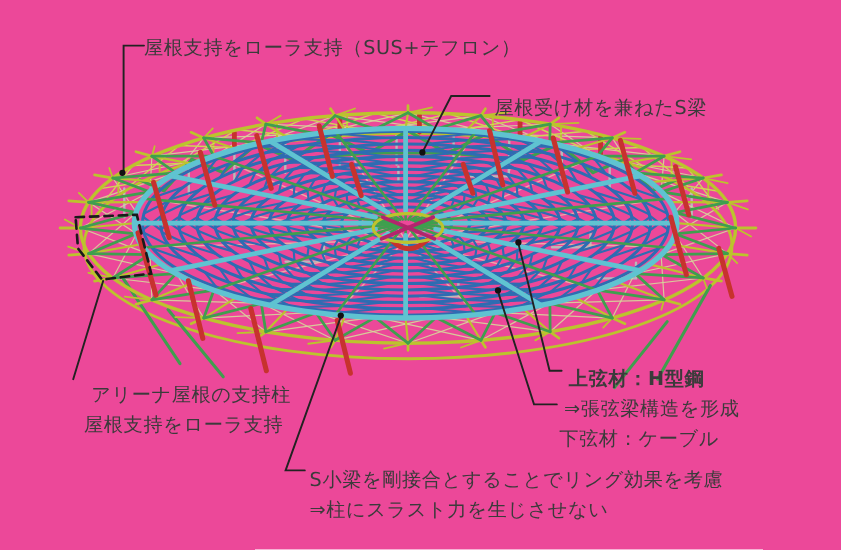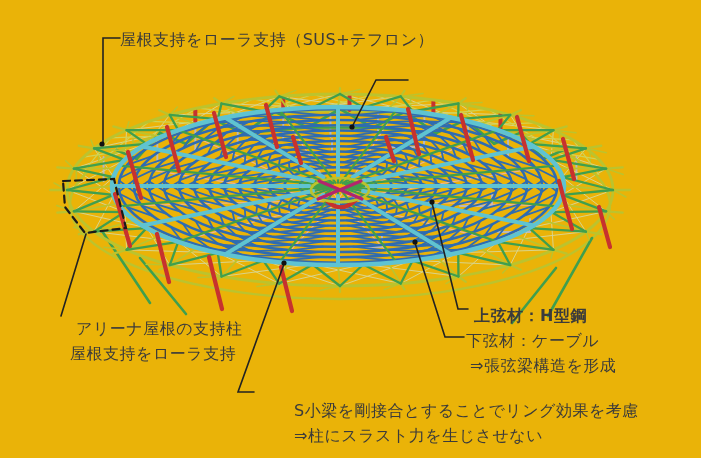--- a/index.html
+++ b/index.html
@@ -1,16 +1,16 @@
 <!DOCTYPE html>
 <html><head>
 <meta charset="utf-8">
 <style>
   html,body{margin:0;padding:0;background:#fff;}
-  .stage{position:relative;width:701px;height:458px;background:#eab308;overflow:hidden;
+  .stage{position:relative;width:701px;height:458px;background:#ec4899;overflow:hidden;
          font-family:"DejaVu Sans","Liberation Sans",sans-serif;}
   svg{position:absolute;left:0;top:0;}
   .note{position:absolute;color:#3b3b3b;font-size:16px;line-height:25px;white-space:nowrap;
         letter-spacing:0.5px;}
 </style>
 </head>
 <body>
 
 <div class="stage">
 
@@ -819,33 +819,36 @@
         <circle cx="415" cy="242" r="2.6" fill="#111"></circle>
         <path d="M 254 392 L 238 392 L 284 264" fill="none" stroke="#222222" stroke-width="1.6" stroke-linecap="round"></path>
         <circle cx="284" cy="263" r="2.6" fill="#111"></circle>
       </g>
     </svg>
 
   <div class="note" style="left:120px;top:27px;">
     <div>屋根支持をローラ支持（SUS+テフロン）</div>
   </div>
 
+  <div class="note" style="left:412px;top:77px;">
+    <div>屋根受け材を兼ねたS梁</div>
+  </div>
 
   <div class="note" style="left:70px;top:316px;">
     <div style="padding-left:6px;">アリーナ屋根の支持柱</div>
     <div>屋根支持をローラ支持</div>
   </div>
 
   <div class="note" style="left:474px;top:303px;font-weight:bold;">
     <div>上弦材：H型鋼</div>
   </div>
 
   <div class="note" style="left:466px;top:328px;">
+    <div style="padding-left:4px;">⇒張弦梁構造を形成</div>
     <div>下弦材：ケーブル</div>
-    <div style="padding-left:4px;">⇒張弦梁構造を形成</div>
   </div>
 
-  <div class="note" style="left:258px;top:398px;margin-left:36px;">
+  <div class="note" style="left:258px;top:387px;">
     <div>S小梁を剛接合とすることでリング効果を考慮</div>
     <div>⇒柱にスラスト力を生じさせない</div>
   </div>
 
 </div>
 
 </body></html>

